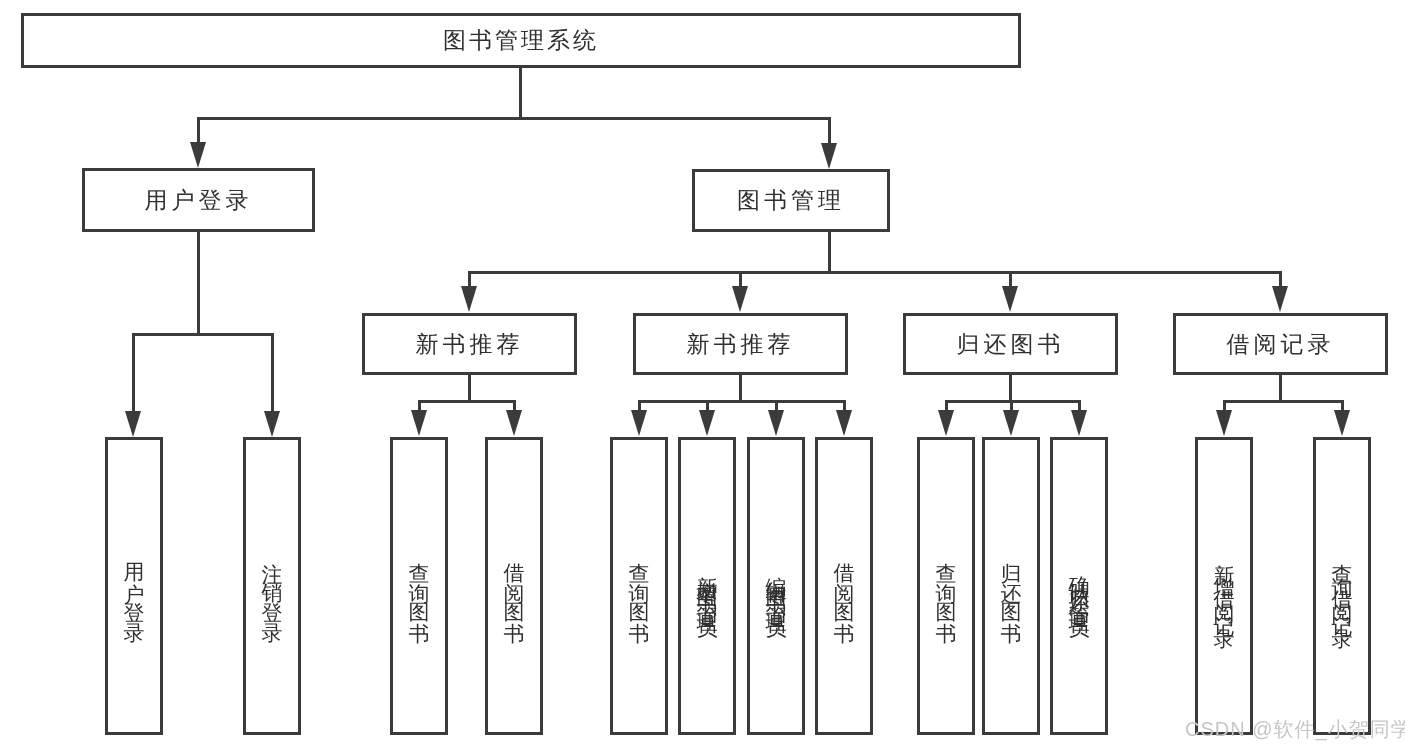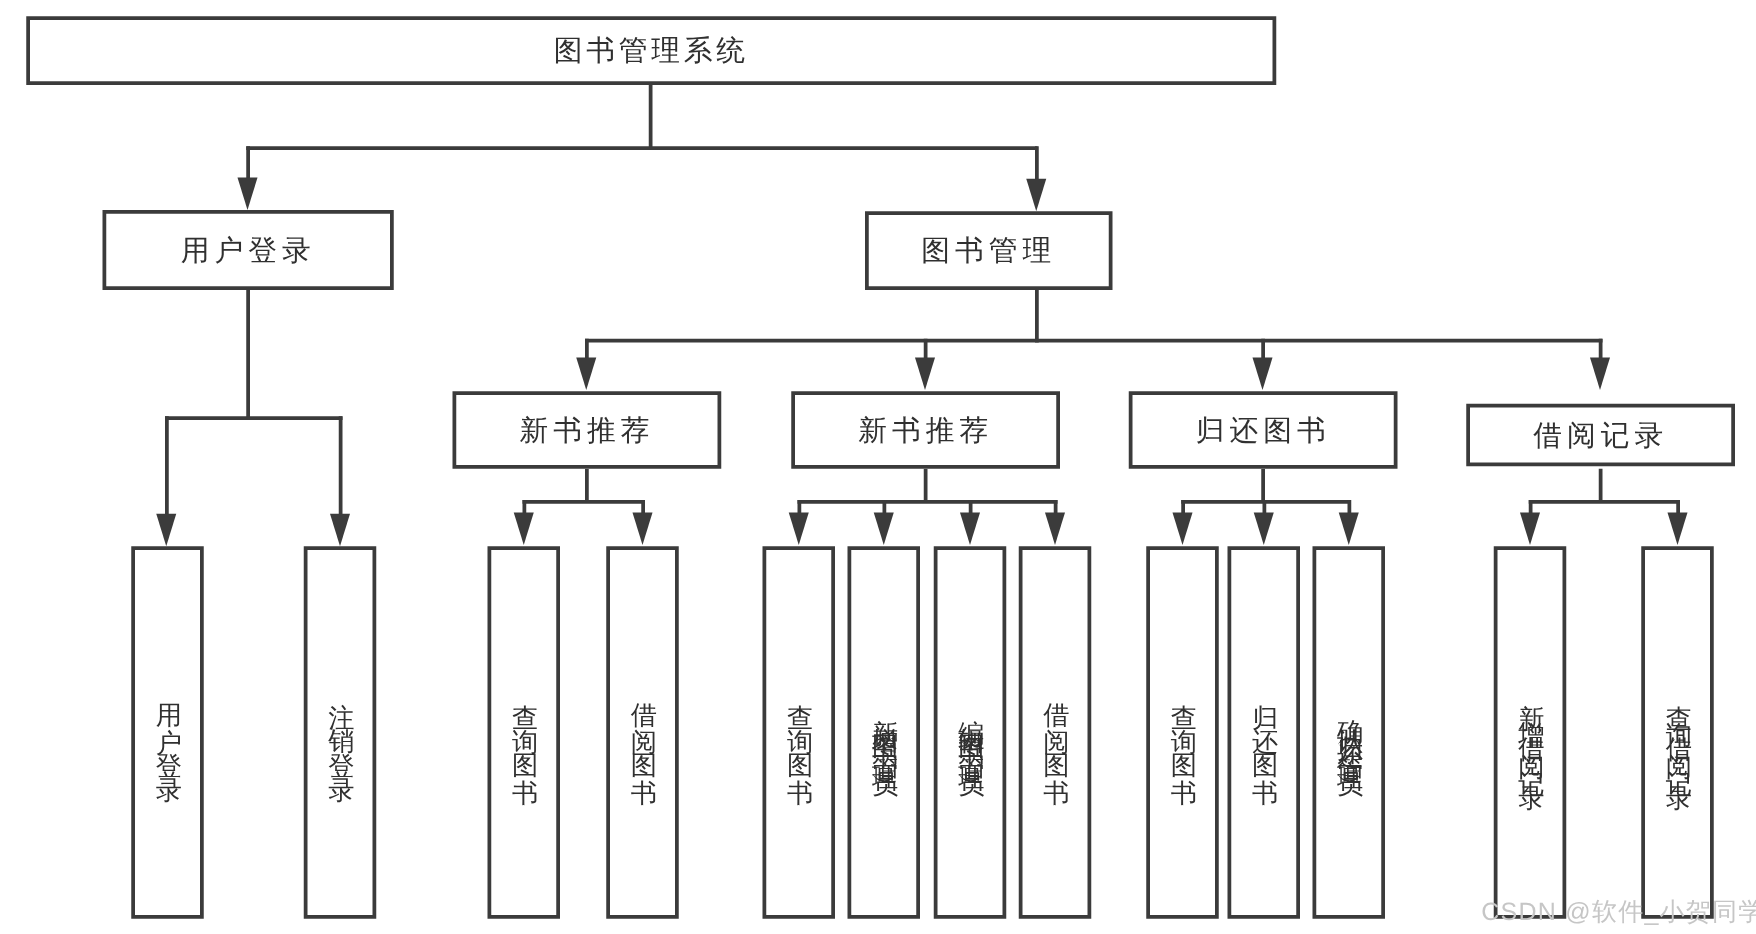--- a/index.html
+++ b/index.html
@@ -109,21 +109,21 @@
 
   <div class="box h" style="left:362px;top:313px;width:215px;height:62px">
     <span>新书推荐</span>
   </div>
   <div class="box h" style="left:633px;top:313px;width:215px;height:62px">
     <span>新书推荐</span>
   </div>
   <div class="box h" style="left:903px;top:313px;width:215px;height:62px">
     <span>归还图书</span>
   </div>
-  <div class="box h" style="left:1173px;top:323px;width:215px;height:50px">
+  <div class="box h" style="left:1173px;top:313px;width:215px;height:62px">
     <span>借阅记录</span>
   </div>
 
   <div class="box v len4" style="left:105px">
     <span>用户登录</span>
   </div>
   <div class="box v len4" style="left:243px">
     <span>注销登录</span>
   </div>
 

